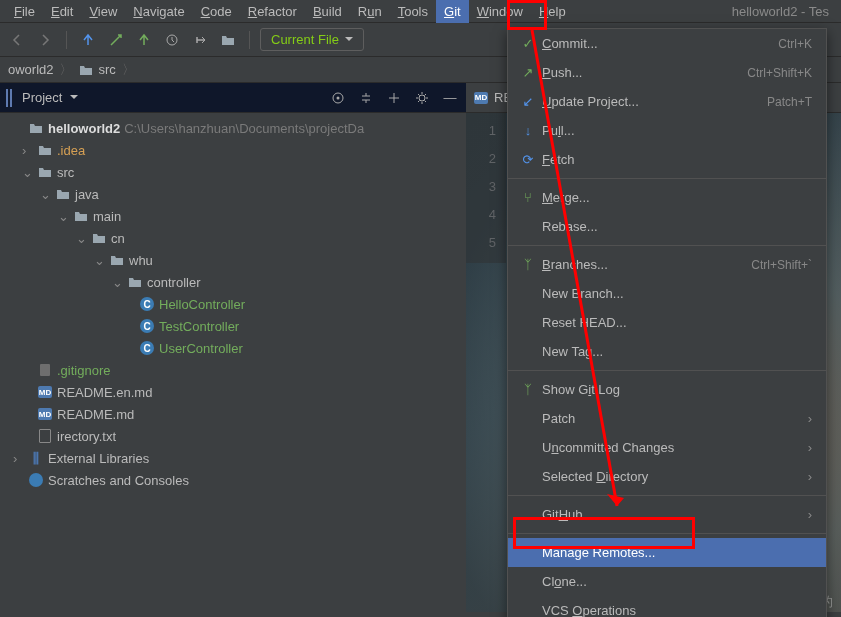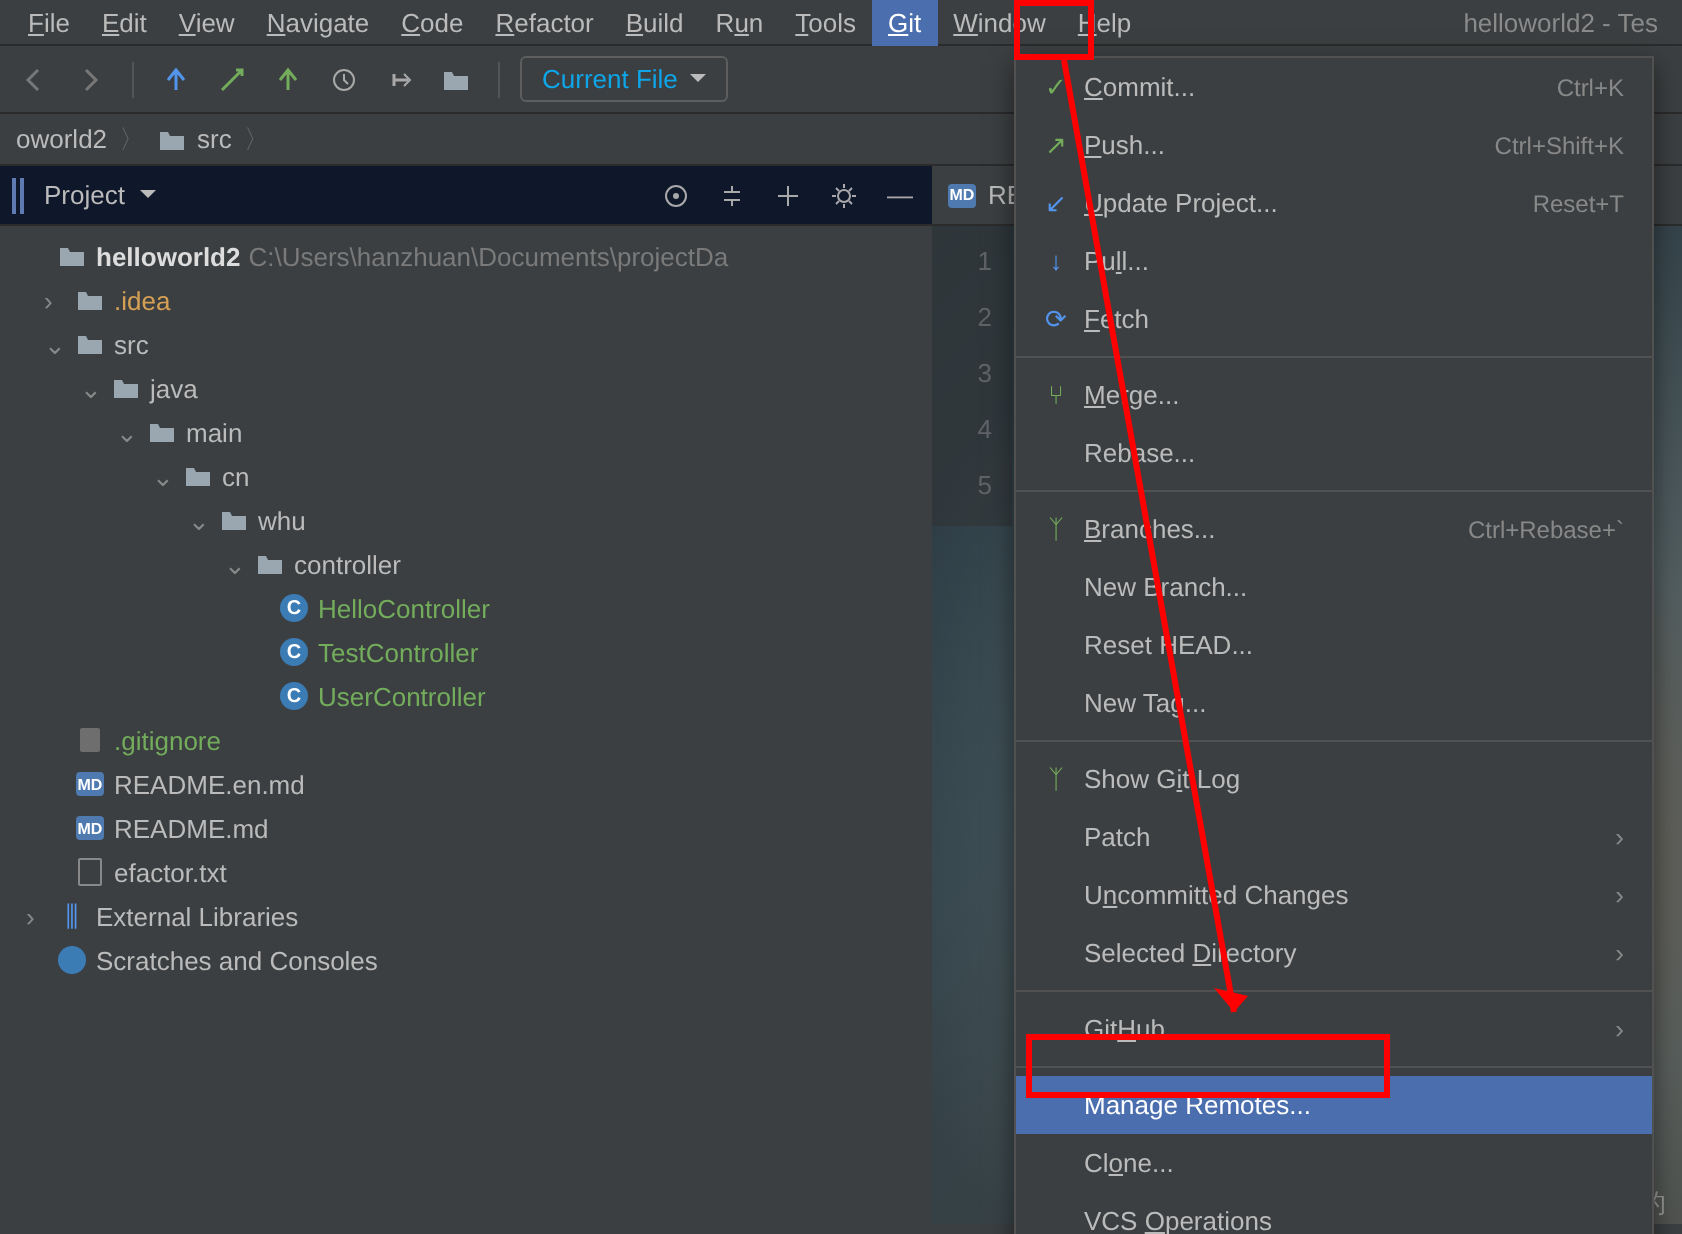--- a/index.html
+++ b/index.html
@@ -5,21 +5,21 @@
 * { margin:0; padding:0; box-sizing:border-box; font-family:"Segoe UI",Arial,sans-serif; font-size:13px; }
 body { width:841px; height:617px; background:#3c3f41; color:#bbbbbb; overflow:hidden; position:relative; }
 .menubar { height:23px; background:#3c3f41; display:flex; align-items:center; padding:0 6px; border-bottom:1px solid #2b2b2b; }
 .menubar .item { padding:4px 8px; color:#bbbbbb; cursor:pointer; }
 .menubar .item u { text-decoration:underline; }
 .menubar .item.active { background:#4b6eaf; color:#fff; }
 .menubar .title { margin-left:auto; color:#8a8a8a; padding-right:6px; }
 .toolbar { height:34px; background:#3c3f41; display:flex; align-items:center; gap:6px; padding:0 6px; border-bottom:1px solid #2b2b2b; }
 .tb-icon { width:22px; height:22px; display:flex; align-items:center; justify-content:center; color:#a9a9a9; }
 .tb-sep { width:1px; height:18px; background:#555; margin:0 4px; }
-.tb-select { border:1px solid #5e5e5e; border-radius:3px; padding:3px 10px; display:flex; align-items:center; gap:6px; color:#0ea5e9; }
+.tb-select { border:1px solid #5e5e5e; border-radius:3px; padding:3px 10px; display:flex; align-items:center; gap:6px; color:#84cc16; }
 .breadcrumb { height:26px; background:#3c3f41; display:flex; align-items:center; padding:0 8px; gap:6px; border-bottom:1px solid #2b2b2b; }
 .breadcrumb .node { color:#bbbbbb; font-weight:500; }
 .breadcrumb .sep { color:#666; }
 .breadcrumb .folder-icon { color:#9aa7b0; }
 .body { display:flex; height:529px; }
 .sidebar { width:466px; background:#3c3f41; display:flex; flex-direction:column; }
 .tool-header { height:30px; background:#0f172a; border-bottom:1px solid #2b2b2b; display:flex; align-items:center; padding:0 6px; gap:8px; }
 .tool-header .stripe { width:8px; height:18px; background:repeating-linear-gradient(90deg,#5e7ab0 0 2px,transparent 2px 4px); }
 .tool-header .label { color:#bbb; }
 .tool-header .spacer { flex:1; }
@@ -288,21 +288,21 @@
           <span class="ricon">
             <span class="md-icon">MD</span>
           </span>
         <span class="name">README.md</span>
       </div>
       <div class="tree-row ind-1">
         <span class="arrow"></span>
           <span class="ricon">
             <span class="file-icon"></span>
           </span>
-        <span class="name">efactor.txt</span>
+        <span class="name">irectory.txt</span>
       </div>
       <div class="tree-row">
         <span class="arrow">›</span>
           <span class="ricon lib-icon">⫼</span>
         <span class="name">External Libraries</span>
       </div>
       <div class="tree-row">
         <span class="arrow"></span>
           <span class="ricon">
             <span class="scratch-icon"></span>
@@ -335,21 +335,21 @@
       <span class="shortcut">Ctrl+K</span>
     </div>
   <div class="ditem">
       <span class="dicon">↗</span>
       <span class="dlabel"><u>P</u>ush...</span>
       <span class="shortcut">Ctrl+Shift+K</span>
     </div>
   <div class="ditem">
       <span class="dicon" style="color:#5394ec">↙</span>
       <span class="dlabel"><u>U</u>pdate Project...</span>
-      <span class="shortcut">Reset+T</span>
+      <span class="shortcut">Patch+T</span>
     </div>
   <div class="ditem">
       <span class="dicon" style="color:#5394ec">↓</span>
       <span class="dlabel">Pu<u>l</u>l...</span>
     </div>
   <div class="ditem">
       <span class="dicon" style="color:#5394ec">⟳</span>
       <span class="dlabel"><u>F</u>etch</span>
     </div>
   <div class="dsep"></div>
@@ -358,21 +358,21 @@
       <span class="dlabel"><u>M</u>erge...</span>
     </div>
   <div class="ditem">
       <span class="dicon"></span>
       <span class="dlabel">Rebase...</span>
     </div>
   <div class="dsep"></div>
   <div class="ditem">
       <span class="dicon">ᛉ</span>
       <span class="dlabel"><u>B</u>ranches...</span>
-      <span class="shortcut">Ctrl+Rebase+`</span>
+      <span class="shortcut">Ctrl+Shift+`</span>
     </div>
   <div class="ditem">
       <span class="dicon"></span>
       <span class="dlabel">New Branch...</span>
     </div>
   <div class="ditem">
       <span class="dicon"></span>
       <span class="dlabel">Reset HEAD...</span>
     </div>
   <div class="ditem">

